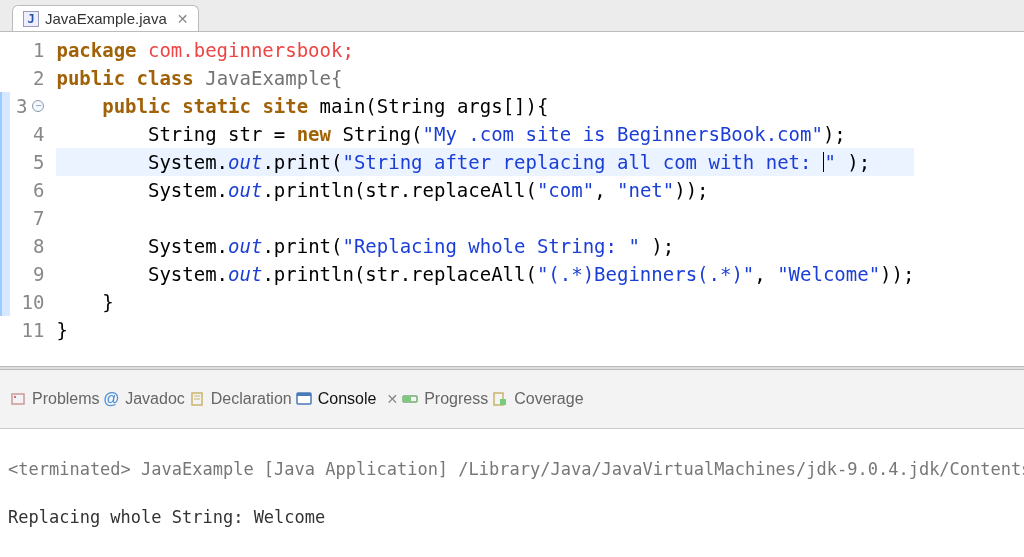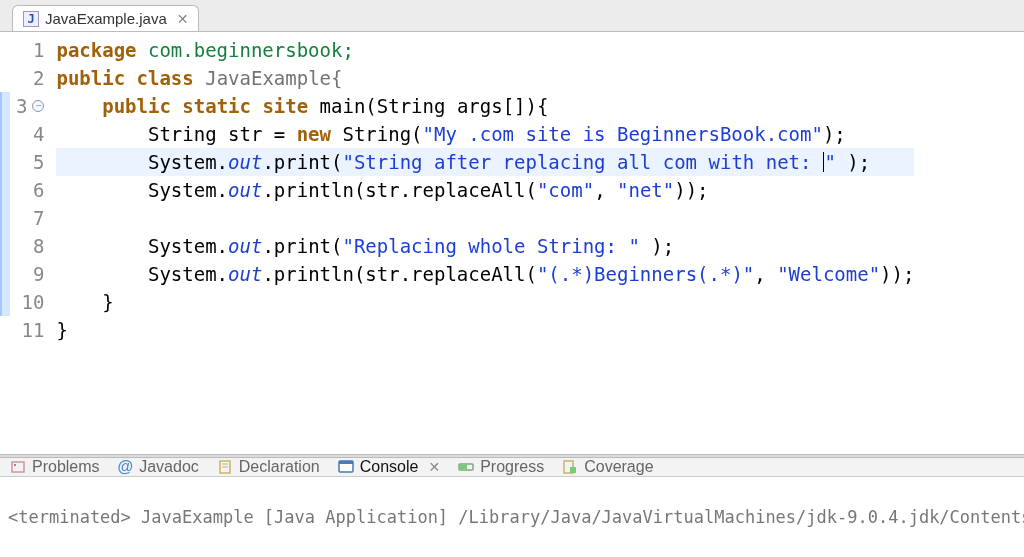--- a/index.html
+++ b/index.html
@@ -72,33 +72,33 @@
     margin-left:3px;
   }
   .code { padding-left:4px; }
   .code-line { white-space: pre; height:28px; }
   .hl-line { background:#eaf3ff; }
   
   .fold-seg { width:10px; height:28px; }
   .fold-seg.active { background:#d6e8ff; border-left:2px solid #9ecbff;}
   
   .kw { color:#a16207; font-weight:bold; }
-  .pkg { color:#15803d; }
+  .pkg { color:#ef4444; }
   .str { color:#1a3ed6; }
   .stat { color:#1a3ed6; font-style:italic; }
   .cls { color:#737373; }
   .cursor {
     display:inline-block; width:1.5px; height:20px;
     background:#000; vertical-align:middle; margin-bottom:3px;
   }
   
   .panel-sep { height:4px; background:#ddd; border-top:1px solid #bbb; border-bottom:1px solid #bbb;}
   .bottom-tabs {
-    display:flex; align-items:center; gap:18px;
-    padding:0 10px;
+    display:flex; align-items:center; gap:4px;
+    padding:20px 10px;
     background:#f3f3f3;
     border-bottom:1px solid #ccc;
     font-size:16px; color:#666;
   }
   .btab { display:flex; align-items:center; gap:6px; cursor:default;}
   .btab.active { color:#111; font-weight:500;align-items:center;}
   .tab-ico { width:16px;height:16px; display:inline-block;}
   .console-out {
     font-family:"Menlo","Consolas",monospace;
     font-size:17px;
@@ -228,13 +228,14 @@
     <svg class="tab-ico" viewBox="0 0 16 16">
         <rect x="2" y="2" width="9" height="12" fill="none" stroke="#c9b56e" stroke-width="1.5"></rect>
         <rect x="8" y="8" width="6" height="6" fill="#7c7"></rect>
       </svg>
     <span>Coverage</span>
   </div>
 </div>
 
 <div class="console-out">
 <div class="console-hdr">&lt;terminated&gt; JavaExample [Java Application] /Library/Java/JavaVirtualMachines/jdk-9.0.4.jdk/Contents</div>
+<div>Replacing whole String: Welcome</div>
 </div>
 
 </body></html>

